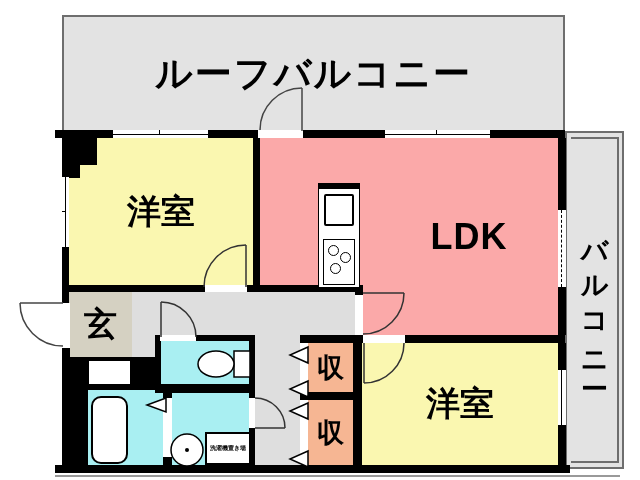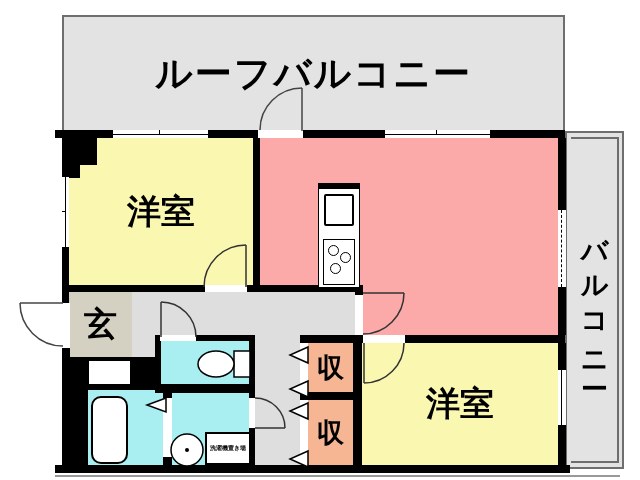--- a/index.html
+++ b/index.html
@@ -25,20 +25,23 @@
     <div class="room" style="left:0;top:0;width:55px;height:334px;">
       <span class="lbl" style="writing-mode:vertical-rl;font-size:27px;letter-spacing:8px;">バルコニー</span>
     </div>
   </div>
 
   <div class="room" style="left:69px;top:138px;width:184px;height:147px;background:var(--bedroom);">
     <span class="lbl" style="font-size:34px;">洋室</span>
   </div>
 
   <div class="abs" style="left:260px;top:138px;width:298px;height:197px;background:var(--ldk);"></div>
+  <div class="room abs" style="left:380px;top:138px;width:178px;height:197px;">
+    <span class="lbl" style="font-size:36px;letter-spacing:1px;">LDK</span>
+  </div>
 
   <div class="room" style="left:69px;top:292px;width:63px;height:65px;background:var(--entrance);">
     <span class="lbl" style="font-size:33px;">玄</span>
   </div>
   <div class="abs" style="left:132px;top:292px;width:1px;height:65px;background:#999;"></div>
 
   <div class="abs" style="left:132px;top:292px;width:223px;height:43px;background:var(--hallway);"></div>
   <div class="abs" style="left:255px;top:335px;width:45px;height:130px;background:var(--hallway);"></div>
   <div class="abs" style="left:132px;top:335px;width:23px;height:22px;background:var(--hallway);"></div>
 

